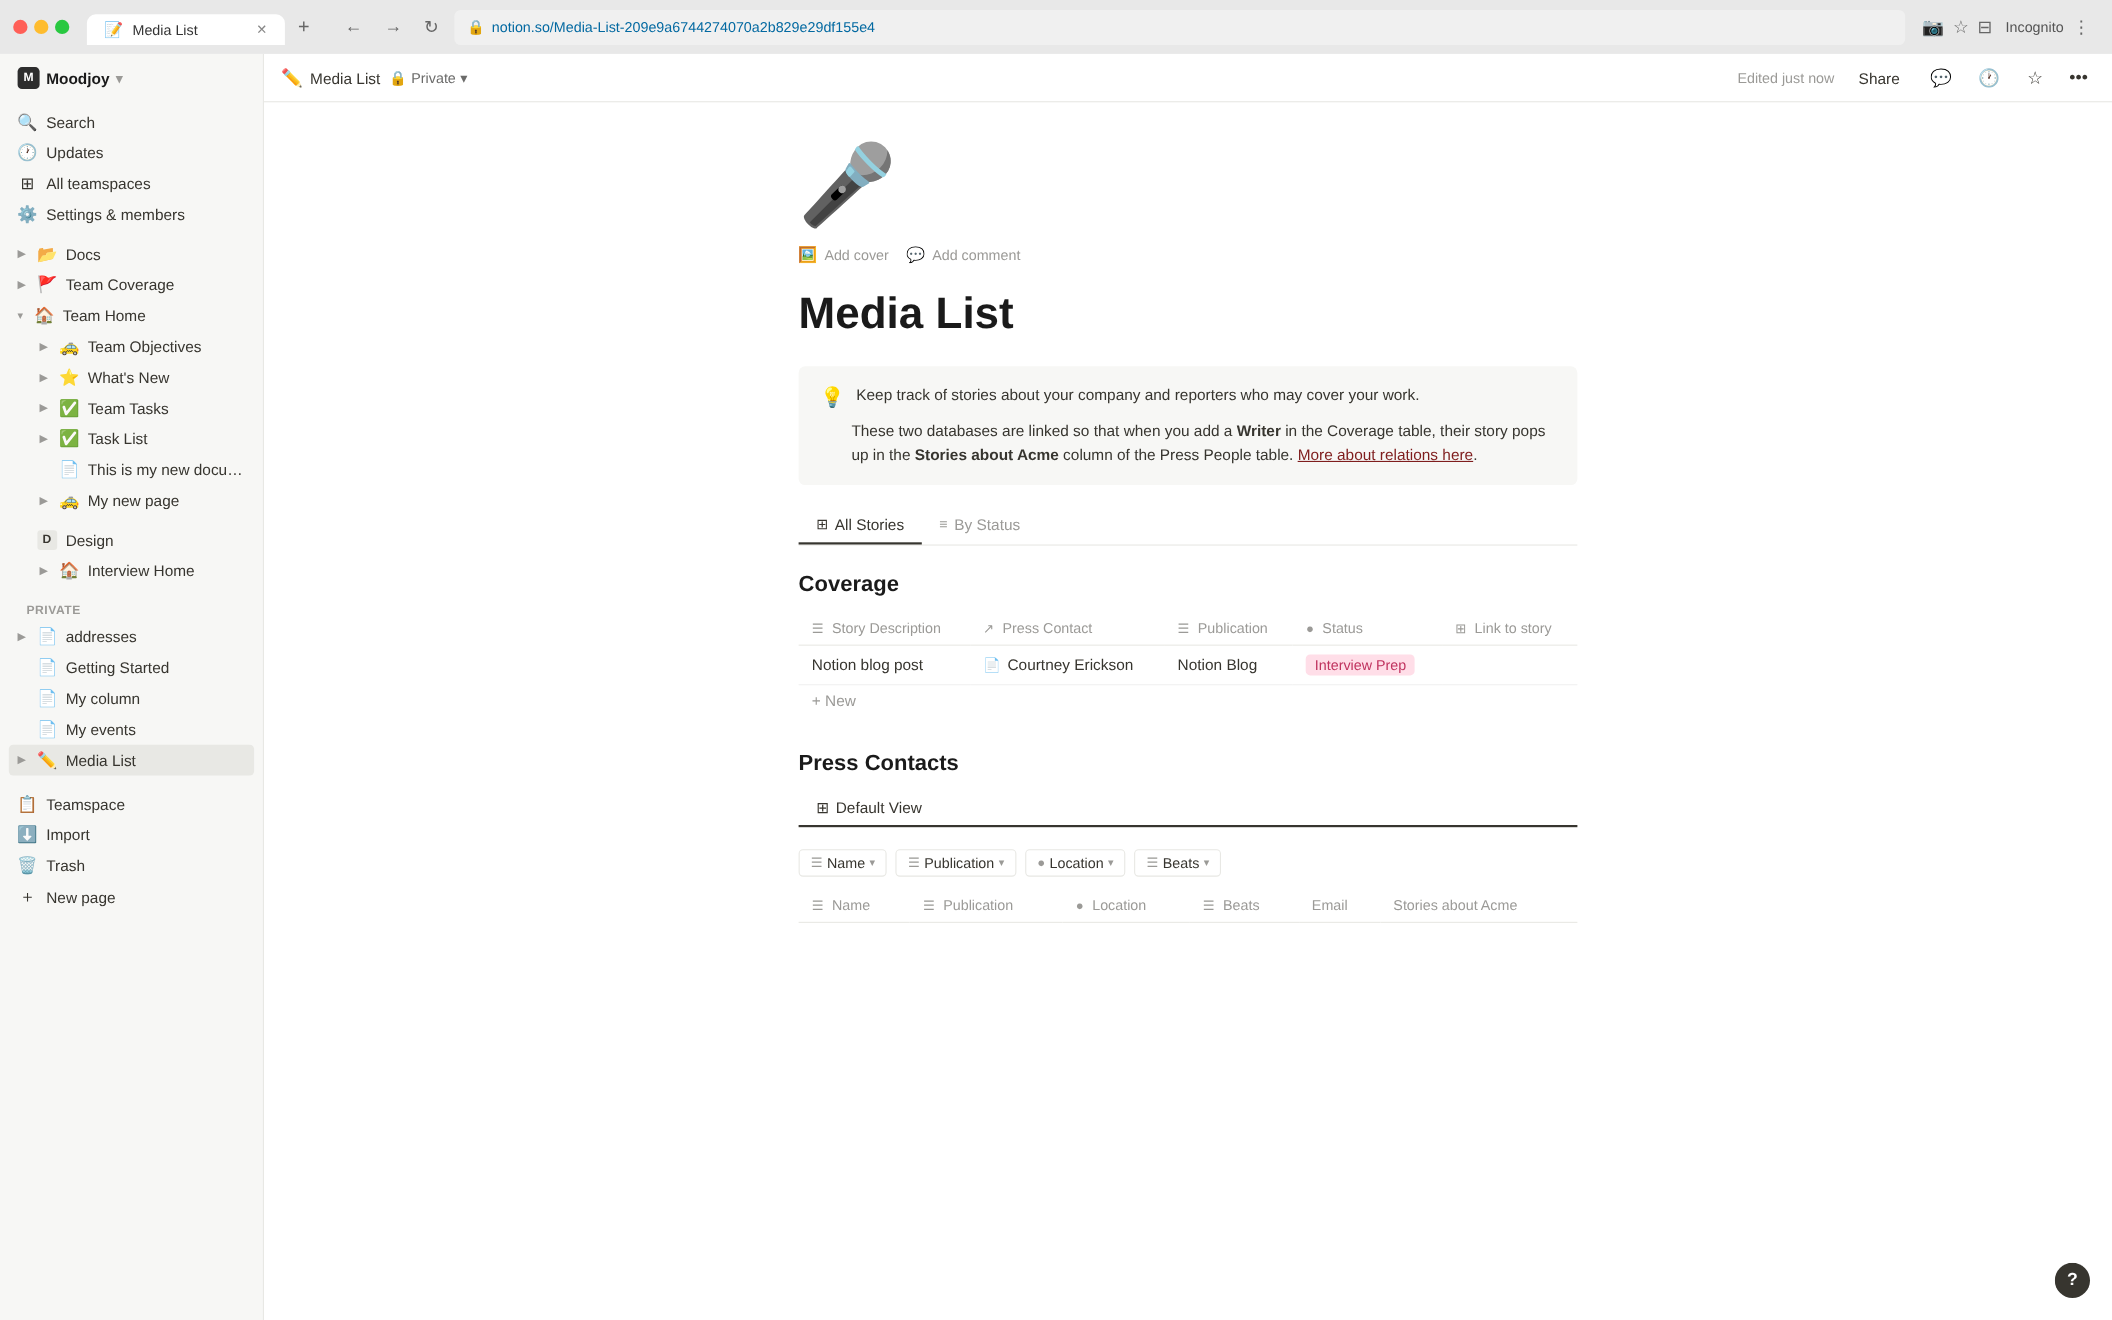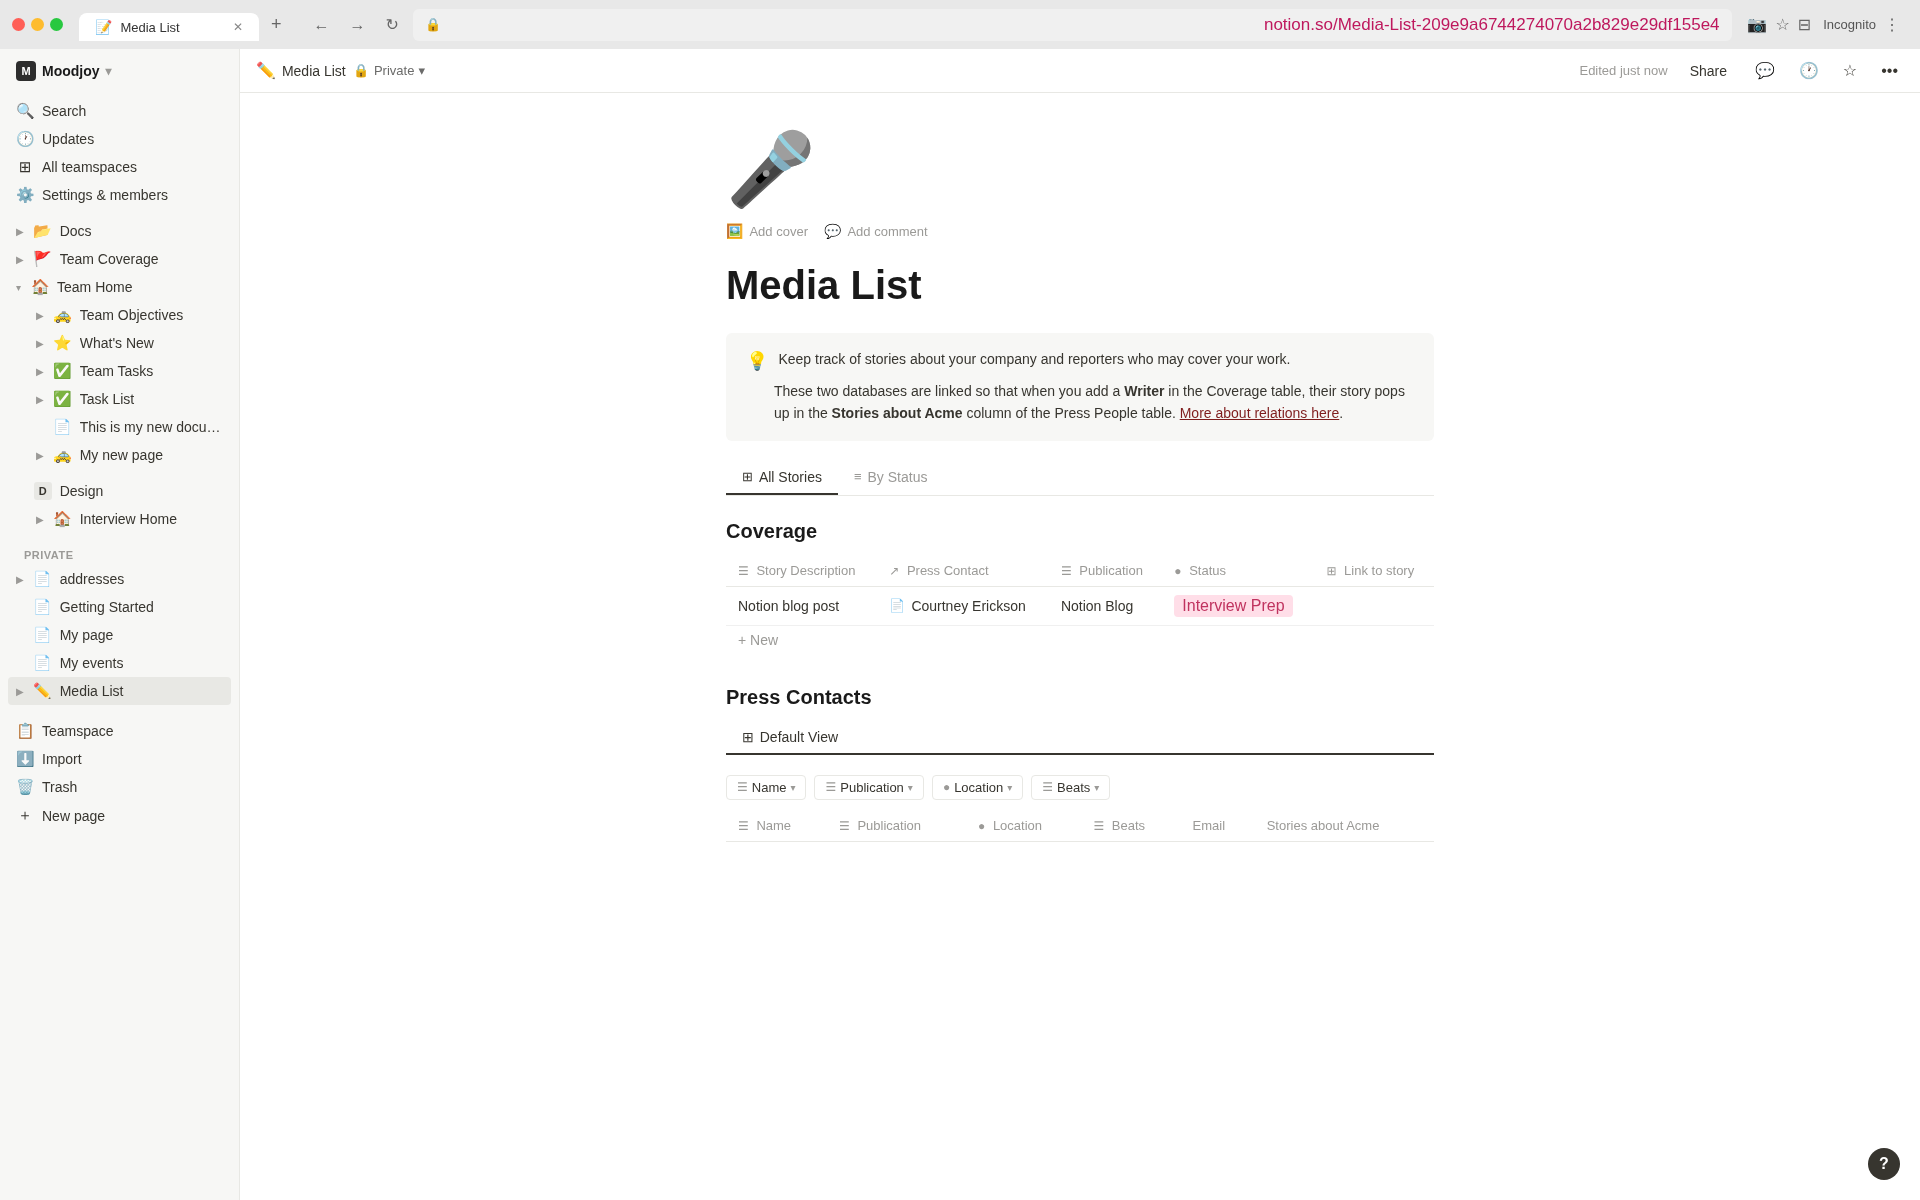--- a/index.html
+++ b/index.html
@@ -14,21 +14,21 @@
     .tl-yellow { background: #febc2e; }
     .tl-green { background: #28c840; }
     .tabs-row { display: flex; align-items: flex-end; gap: 2px; margin-left: 8px; }
     .browser-tab { background: #fff; padding: 6px 16px; border-radius: 8px 8px 0 0; display: flex; align-items: center; gap: 8px; font-size: 13px; color: #333; min-width: 180px; }
     .browser-tab .tab-icon { font-size: 14px; }
     .browser-tab .tab-close { margin-left: auto; color: #888; cursor: pointer; font-size: 12px; }
     .tab-new { background: transparent; padding: 6px 10px; font-size: 18px; color: #666; cursor: pointer; }
     .browser-url-bar { display: flex; align-items: center; background: #f0f0f0; border-radius: 6px; padding: 0 12px; margin-bottom: 0; height: 32px; flex: 1; }
     .browser-nav { display: flex; align-items: center; gap: 8px; }
     .nav-btn { background: none; border: none; font-size: 16px; color: #666; cursor: pointer; padding: 4px 6px; border-radius: 4px; }
-    .url-text { font-size: 17px; color: #be185d; flex: 1; text-align: right; }
+    .url-text { font-size: 13px; color: #0369a1; flex: 1; text-align: left; }
     .browser-actions { display: flex; align-items: center; gap: 8px; margin-left: 8px; }
     .browser-action-btn { background: none; border: none; font-size: 16px; color: #666; cursor: pointer; }
 
     
     .app { display: flex; flex: 1; overflow: hidden; }
 
     
     .sidebar { width: 240px; background: #f7f7f5; border-right: 1px solid #e8e8e4; display: flex; flex-direction: column; overflow-y: auto; flex-shrink: 0; }
     .sidebar-header { padding: 12px 16px; display: flex; align-items: center; justify-content: space-between; }
     .workspace-name { font-weight: 600; font-size: 14px; color: #1a1a1a; display: flex; align-items: center; gap: 6px; }
@@ -77,21 +77,21 @@
     .tab-item.active { color: #37352f; border-bottom: 2px solid #37352f; }
     .tab-icon-small { font-size: 13px; }
 
     
     .db-section { margin-bottom: 32px; }
     .db-title { font-size: 20px; font-weight: 600; color: #1a1a1a; margin-bottom: 12px; }
     .db-table { width: 100%; border-collapse: collapse; font-size: 14px; }
     .db-table th { text-align: left; padding: 8px 12px; color: #9b9a97; font-weight: 500; font-size: 13px; border-bottom: 1px solid #e8e8e4; white-space: nowrap; }
     .db-table th .col-icon { margin-right: 4px; font-size: 12px; }
     .db-table td { padding: 8px 12px; border-bottom: 1px solid #f0f0f0; color: #37352f; vertical-align: middle; }
-    .tag-badge { display: inline-block; padding: 2px 8px; border-radius: 4px; font-size: 16px; font-weight: 500; }
+    .tag-badge { display: inline-block; padding: 2px 8px; border-radius: 4px; font-size: 13px; font-weight: 500; }
     .tag-interview-prep { background: #ffdee8; color: #c0335f; }
     .new-row { display: flex; align-items: center; gap: 6px; padding: 6px 12px; color: #9b9a97; font-size: 14px; cursor: pointer; }
     .count-row { text-align: center; padding: 6px; font-size: 12px; color: #9b9a97; font-weight: 600; letter-spacing: 0.5px; }
     .count-row .count-label { text-transform: uppercase; margin-right: 4px; }
 
     .relation-link { display: flex; align-items: center; gap: 6px; color: #37352f; }
     .relation-link .rel-icon { font-size: 13px; color: #9b9a97; }
 
     
     .filter-bar { display: flex; gap: 8px; margin-bottom: 10px; flex-wrap: wrap; }
@@ -258,21 +258,21 @@
 
       <div class="sidebar-item">
         <span class="chevron" style="color:transparent;">▶</span>
         <span class="item-icon">📄</span>
         <span class="item-label">Getting Started</span>
       </div>
 
       <div class="sidebar-item">
         <span class="chevron" style="color:transparent;">▶</span>
         <span class="item-icon">📄</span>
-        <span class="item-label">My page</span>
+        <span class="item-label">My column</span>
       </div>
 
       <div class="sidebar-item">
         <span class="chevron" style="color:transparent;">▶</span>
         <span class="item-icon">📄</span>
         <span class="item-label">My events</span>
       </div>
 
       <div class="sidebar-item active">
         <span class="chevron">▶</span>

